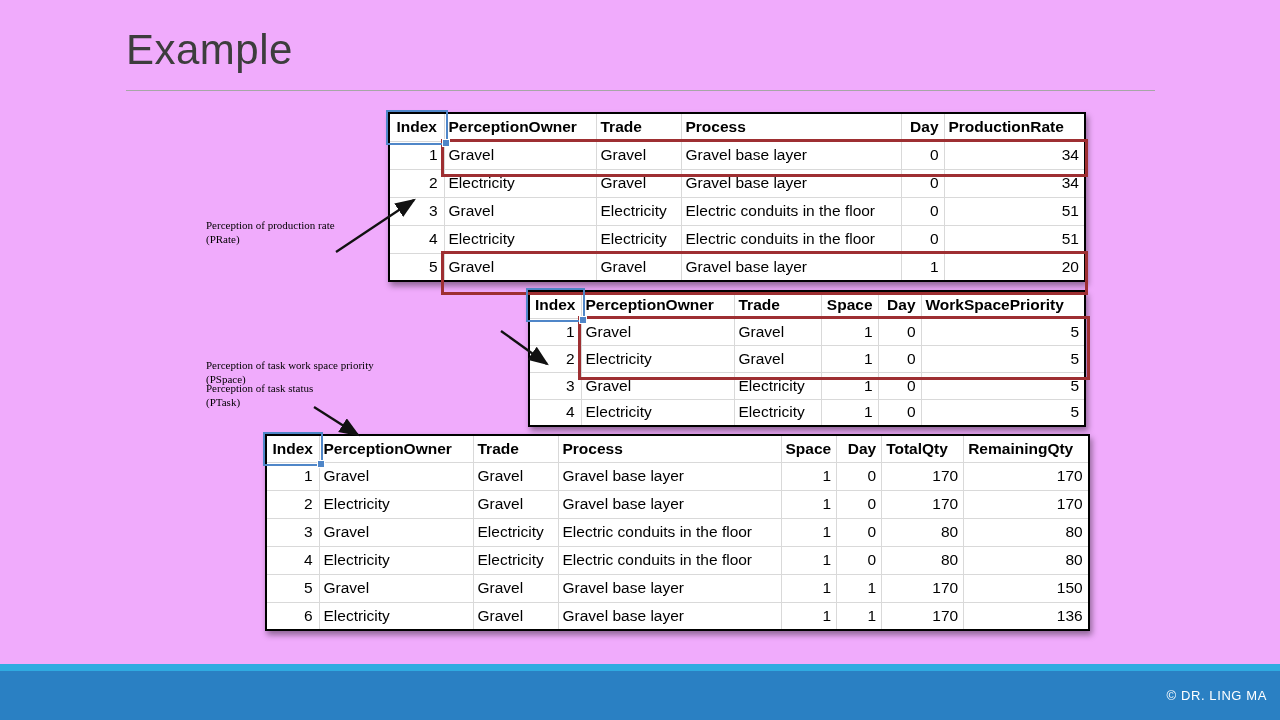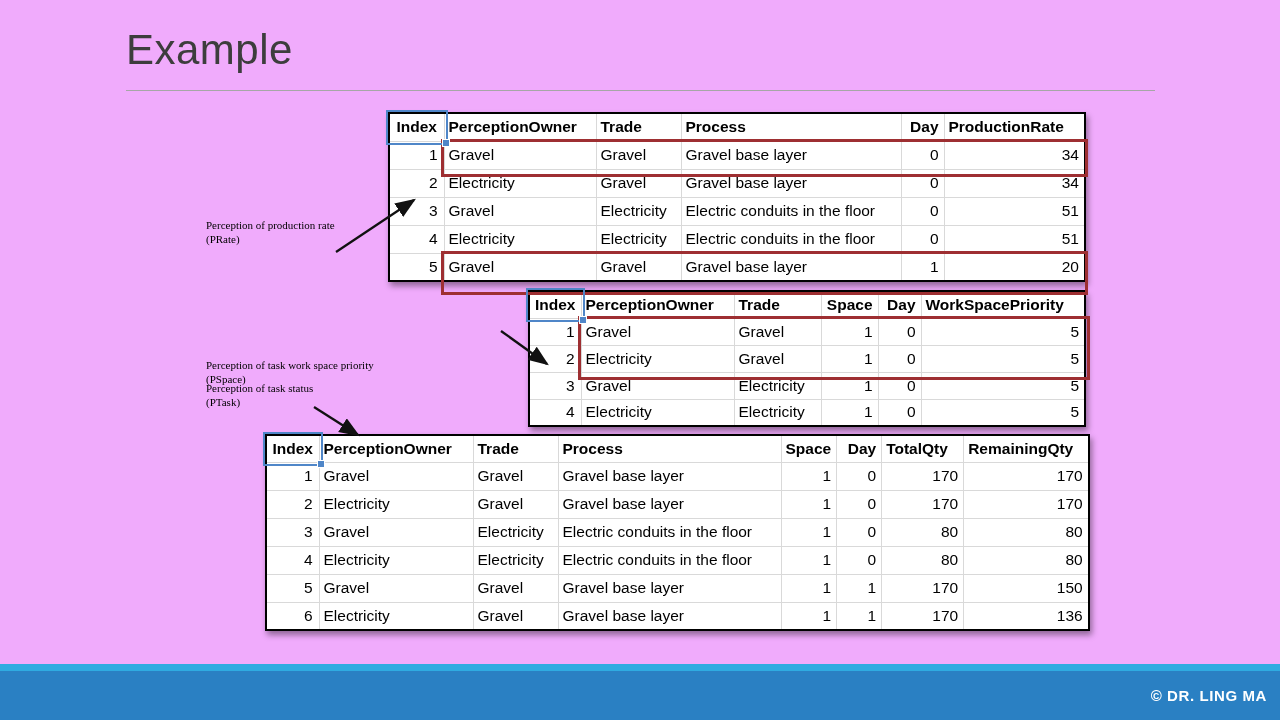--- a/index.html
+++ b/index.html
@@ -38,21 +38,21 @@
 
   
   .arrows{position:absolute;left:0;top:0;width:1280px;height:720px;z-index:4;pointer-events:none;}
 
   
   .footer-strip{position:absolute;left:0;bottom:49px;width:100%;height:7px;
                 background:var(--strip,#2fabe1);}
   .footer-bar{position:absolute;left:0;bottom:0;width:100%;height:49px;
               background:var(--bar,#2a80c3);display:flex;align-items:center;
               justify-content:flex-end;box-sizing:border-box;padding-right:25px;}
-  .footer-bar .copy{color:#ffffff;font-size:15px;font-weight:700;letter-spacing:0.6px;}
+  .footer-bar .copy{color:#ffffff;font-size:13px;font-weight:400;letter-spacing:0.6px;}
 </style>
 </head>
 <body>
 
 <div class="slide">
 
   <div class="title">Example</div>
   <div class="title-rule"></div>
 
   <div class="tbl-wrap" style="left:388px;top:112px;">

